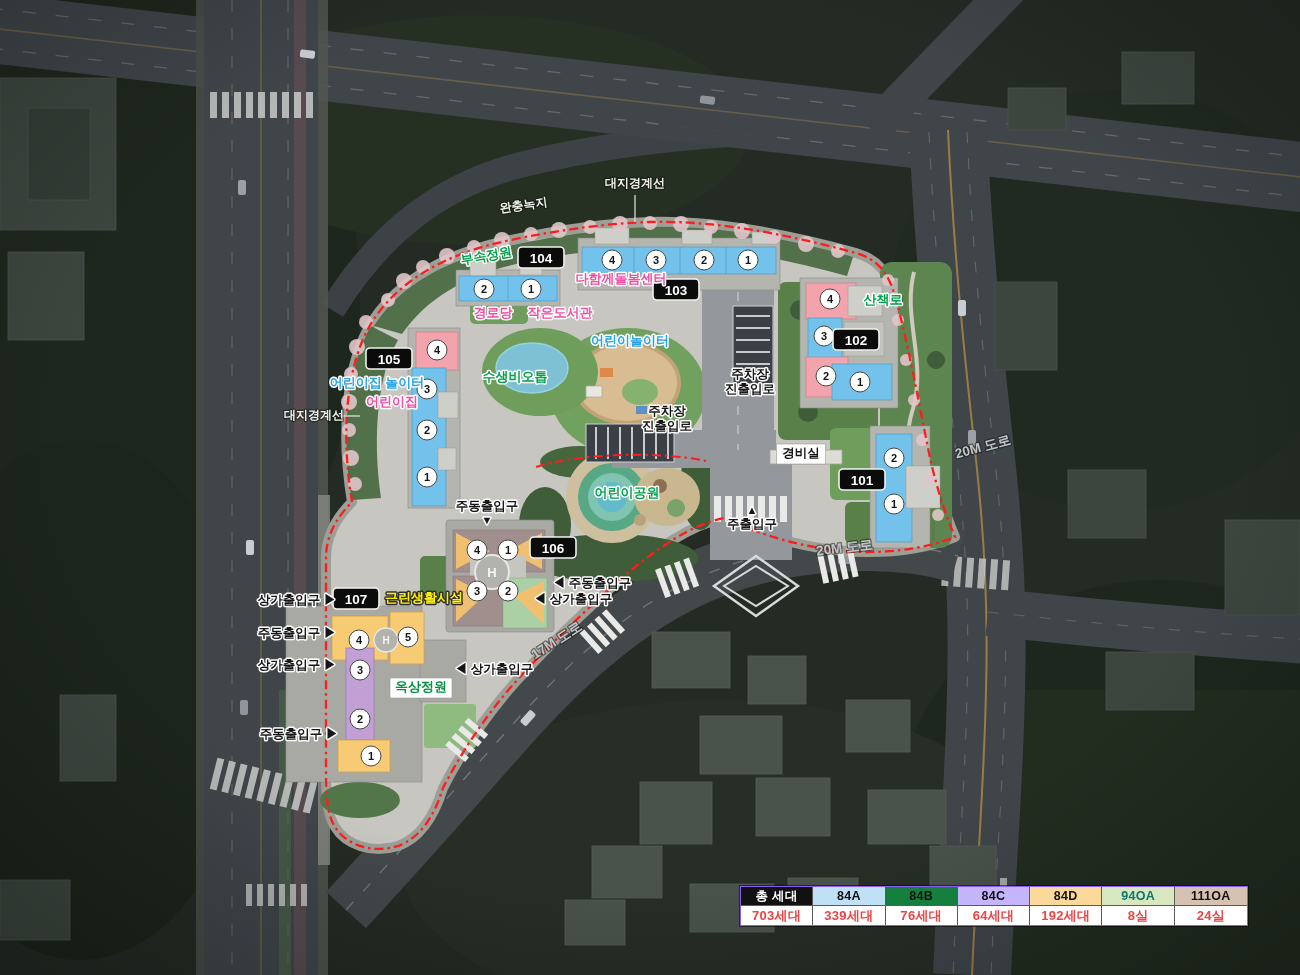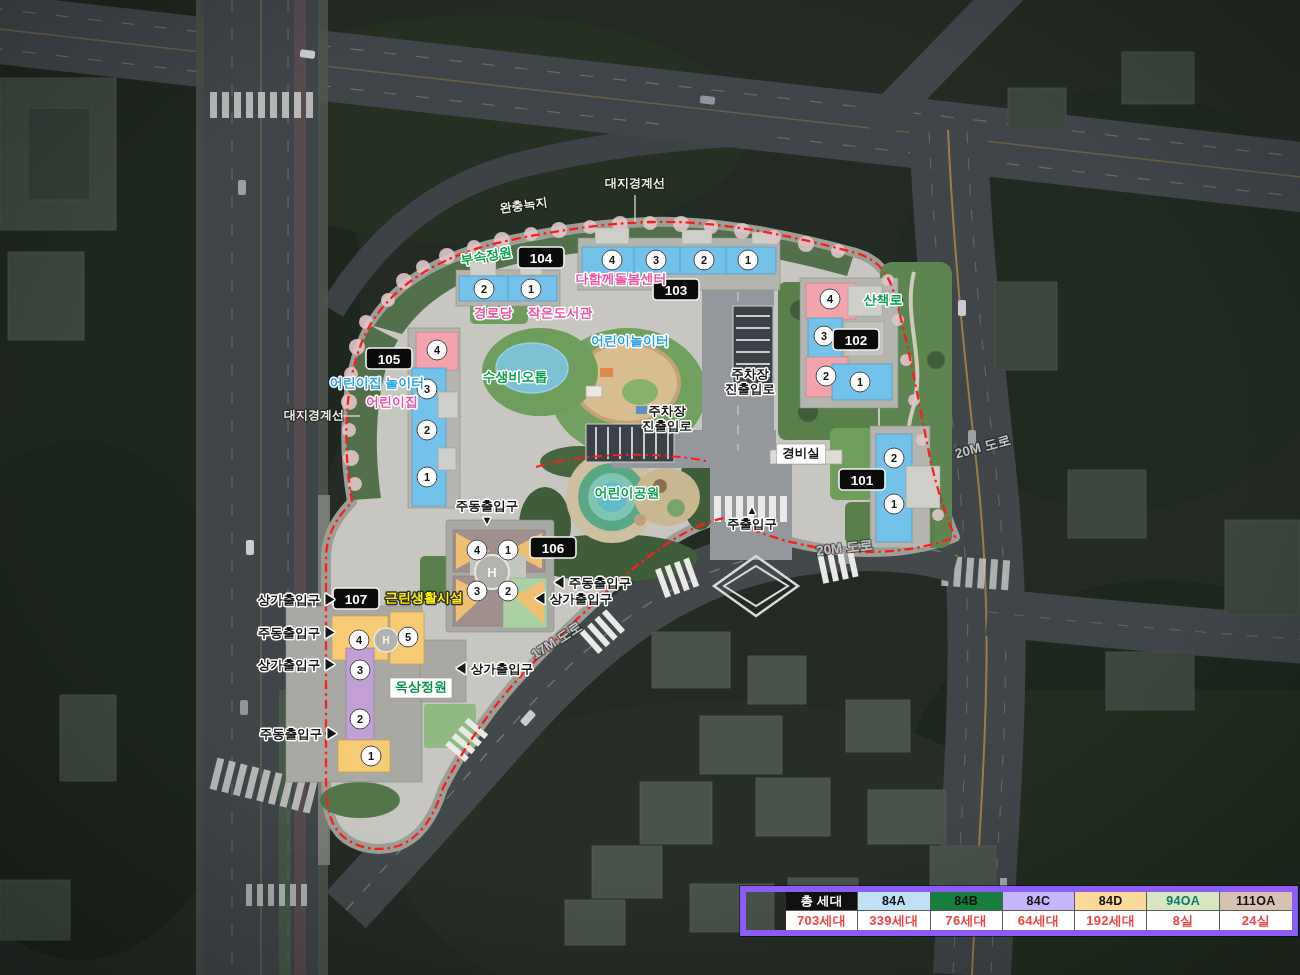--- a/index.html
+++ b/index.html
@@ -14,21 +14,21 @@
   .lbl-yellow{fill:#fff100;stroke:#2e2e2e;stroke-width:3px;font-size:13px;}
   .lbl-black{fill:#161616;stroke:#ffffff;stroke-width:3px;font-size:12.5px;}
   .lbl-road{fill:#c2c5c7;stroke:rgba(25,28,30,.55);stroke-width:2.5px;font-size:13.5px;}
   .lbl-heli{fill:#f6f6f2;stroke:none;font-size:13px;}
   .lbl-blackbox{fill:#141414;stroke:none;font-size:12.5px;}
   .lbl-greenbox{fill:#00913f;stroke:none;font-size:13px;}
   .badge-text{fill:#ffffff;font-size:13.5px;font-weight:700;text-anchor:middle;}
   .unit-text{fill:#141414;font-size:11px;font-weight:700;text-anchor:middle;}
   .legend{position:absolute;left:740px;top:886px;width:506px;display:grid;
           grid-template-columns:repeat(7,1fr);grid-auto-rows:19px;
-          border:6px solid #8b5cf6;outline:1px solid rgba(0,0,0,.5);padding-left:40px;}
+          border:1px solid #8b5cf6;outline:1px solid rgba(0,0,0,.5);}
   .legend .cell{display:flex;align-items:center;justify-content:center;
           border-right:1px solid #5a5a5a;border-bottom:1px solid #5a5a5a;
           font-size:12.5px;font-weight:700;letter-spacing:.3px;}
   .legend .cell:nth-child(7n){border-right:none;}
   .legend .val{background:#ffffff;color:#ef4444;font-size:13px;border-bottom:none;}
 </style>
 </head>
 <body>
 
 <div class="canvas">

